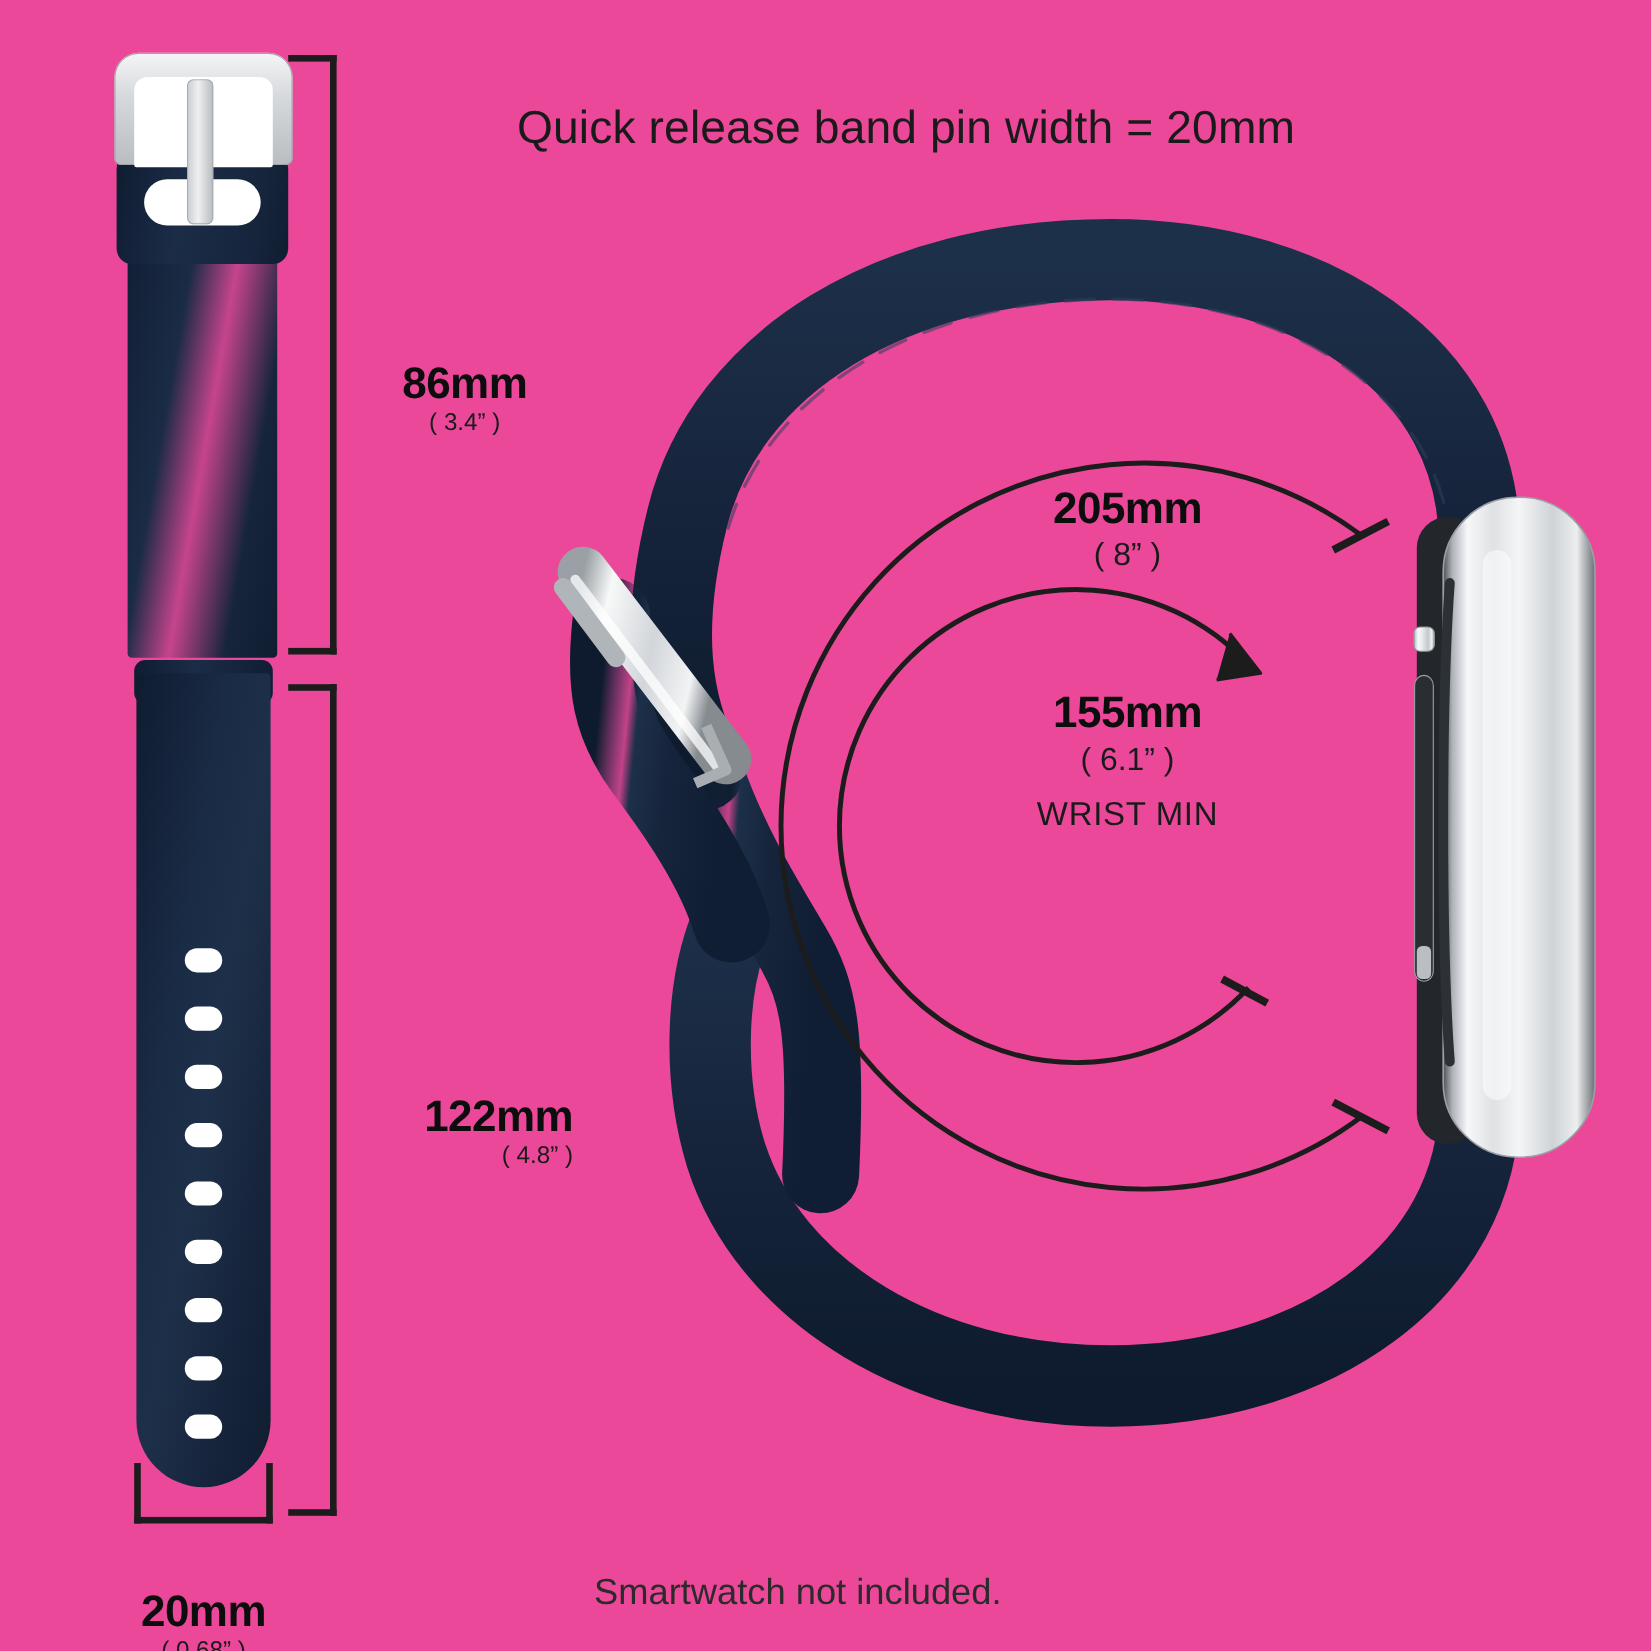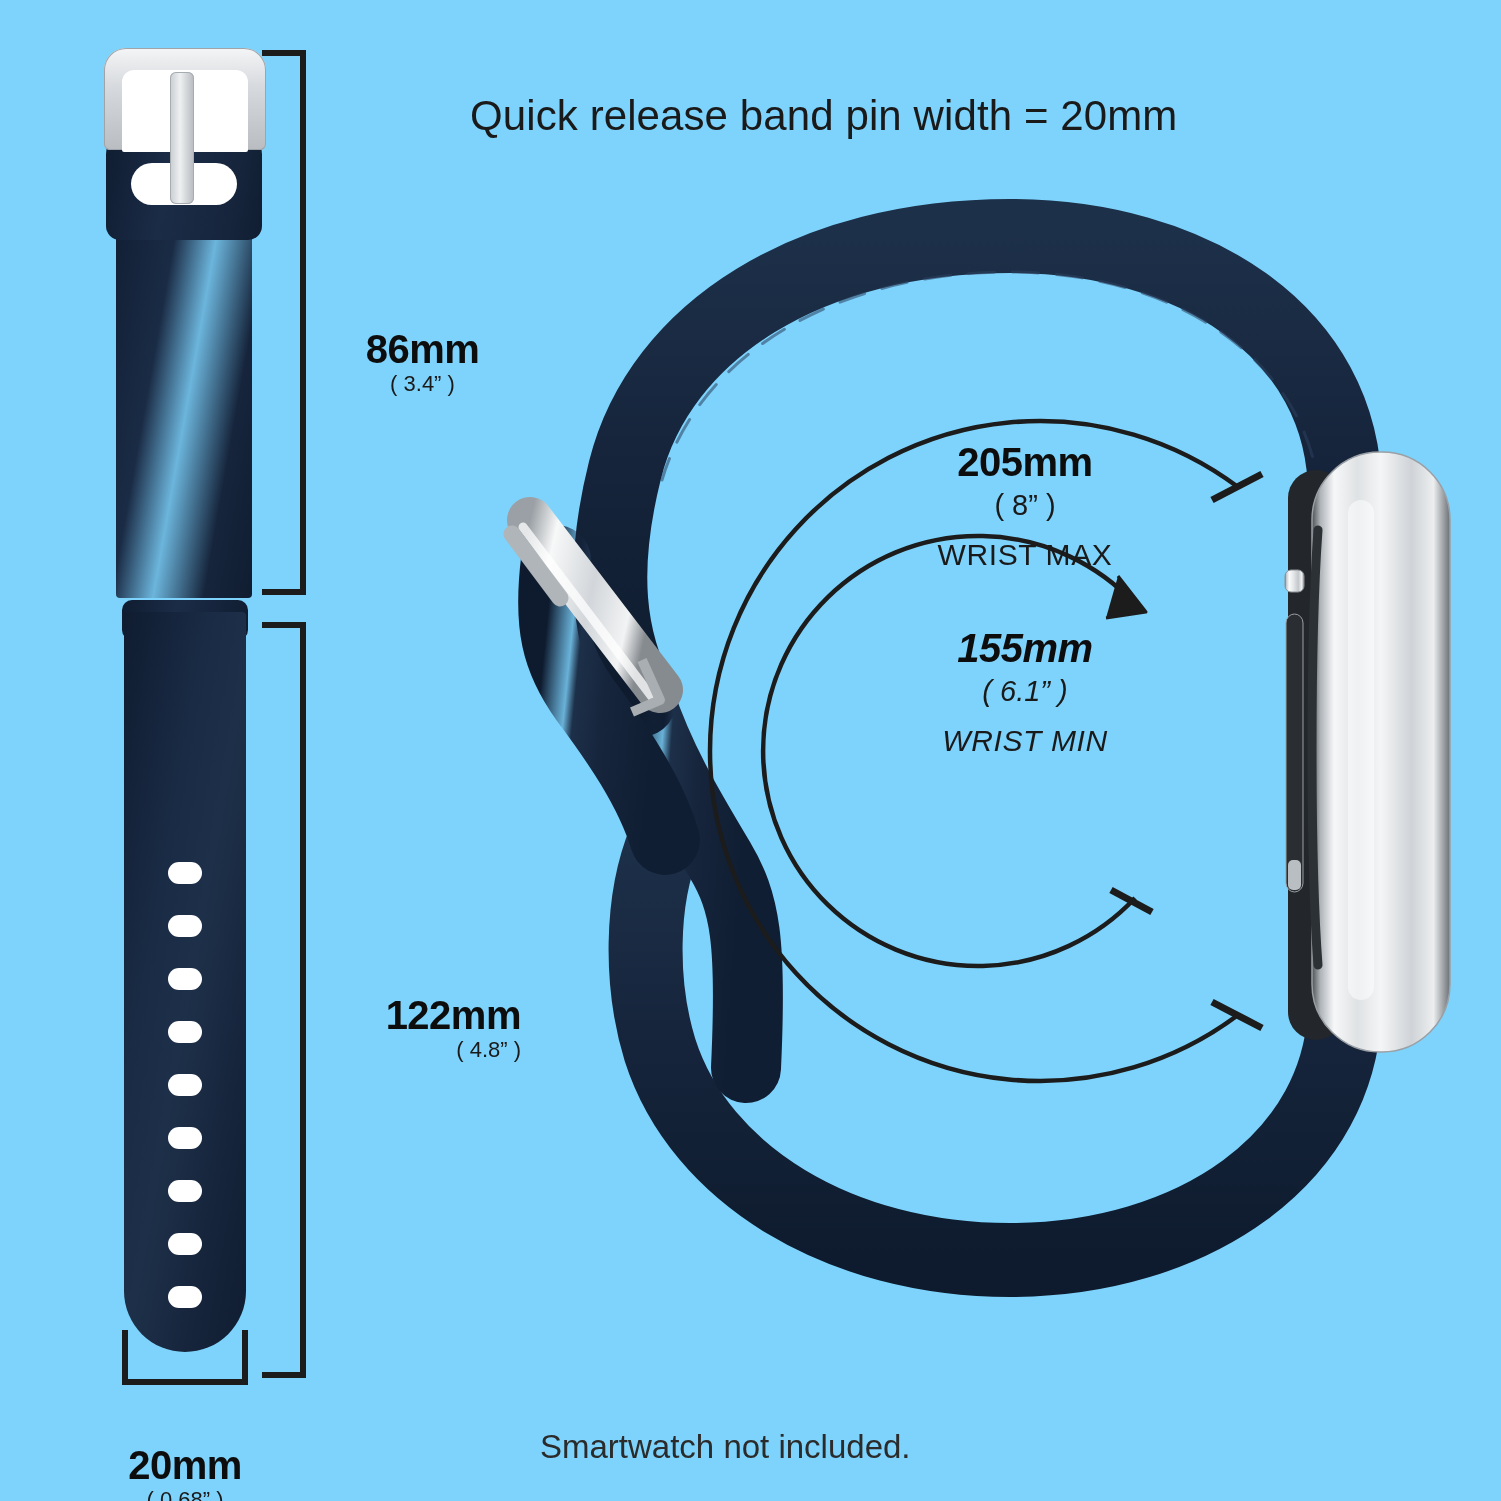--- a/index.html
+++ b/index.html
@@ -9,21 +9,21 @@
     background: #ffffff;
   }
   body {
     font-family: "Liberation Sans", sans-serif;
     color: #111111;
   }
   #stage {
     position: relative;
     width: 1501px;
     height: 1501px;
-    background: #7dd3fc;
+    background: #ec4899;
     overflow: hidden;
   }
   .abs { position: absolute; }
 
   
   .hdr-title {
     left: 470px;
     top: 92px;
     width: 720px;
     font-size: 42px;
@@ -321,24 +321,23 @@
 
       <path d="M 1118 576 L 1146 612 L 1106 618" fill="#1c1c1c" stroke="#1c1c1c" stroke-width="3" stroke-linejoin="round"></path>
 
       <line x1="1111" y1="890" x2="1152" y2="912" stroke="#1c1c1c" stroke-width="7" stroke-linecap="butt"></line>
     </g>
   </svg>
 
   <div class="abs arc-label" style="left:880px; top:398px; width:290px;">
     <div class="arc-mm">205mm</div>
     <div class="arc-in">( 8” )</div>
-    <div class="arc-sub">WRIST MAX</div>
-  </div>
-
-  <div class="abs arc-label" style="left:880px; top:584px; width:290px;font-style:italic;">
+  </div>
+
+  <div class="abs arc-label" style="left:880px; top:584px; width:290px;">
     <div class="arc-mm">155mm</div>
     <div class="arc-in">( 6.1” )</div>
     <div class="arc-sub">WRIST MIN</div>
   </div>
 
   <div class="abs footnote">Smartwatch not included.</div>
 
 </div>
 
 </body></html>

